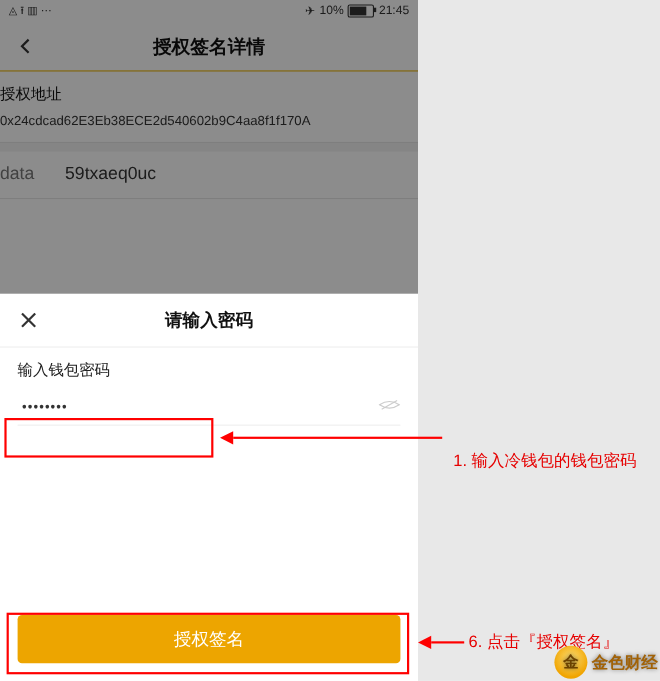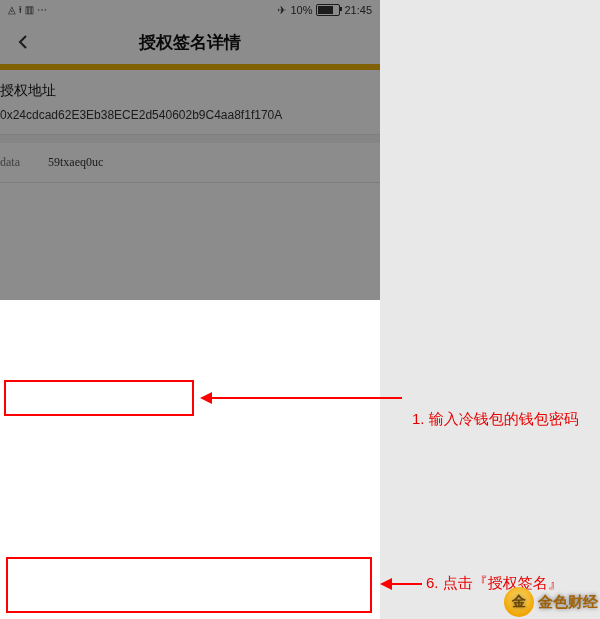--- a/index.html
+++ b/index.html
@@ -64,21 +64,21 @@
     height: 8px;
     background: #333;
   }
 
   .nav-bar {
     height: 44px;
     display: flex;
     align-items: center;
     justify-content: center;
     position: relative;
-    border-bottom: 6px solid #eab308;
+    border-bottom: 1px solid #eab308;
     background: #fff;
   }
   .nav-back {
     position: absolute;
     left: 6px;
     top: 0;
     bottom: 0;
     width: 36px;
     display: flex;
     align-items: center;
@@ -86,21 +86,21 @@
   }
   .nav-title { font-size: 17px; font-weight: 600; color: #111; }
 
   .section {
     padding: 12px 0;
     background: #fff;
     border-bottom: 1px solid #e6e6e6;
   }
   .sec-label { font-size: 14px; color: #111; margin-bottom: 8px; font-weight: 500; }
   .sec-value { font-size: 12px; color: #333; word-break: break-all; }
-  .sec-row { display: flex; gap: 28px; font-size: 12px; color: #333; font-family: Liberation Serif, serif; }
+  .sec-row { display: flex; gap: 28px; font-size: 16px; color: #333; }
   .sec-row .k { color: #777; }
 
   
   .sheet {
     position: absolute;
     left: 0; bottom: 0;
     width: 380px;
     background: #fff;
     z-index: 10;
   }
@@ -255,20 +255,47 @@
 
   <div style="height:8px;background:#f3f3f3;"></div>
 
   <div class="section">
     <div class="sec-row">
       <span class="k">data</span>
       <span>59txaeq0uc</span>
     </div>
   </div>
 
+  <div class="sheet">
+    <div class="sheet-top">
+      <div class="sheet-close">
+        <svg width="14" height="14" viewBox="0 0 14 14">
+          <line x1="1" y1="1" x2="13" y2="13" stroke="#333" stroke-width="2"></line>
+          <line x1="13" y1="1" x2="1" y2="13" stroke="#333" stroke-width="2"></line>
+        </svg>
+      </div>
+      <div class="sheet-title">请输入密码</div>
+    </div>
+    <div class="sheet-body">
+      <div class="input-label">输入钱包密码</div>
+      <div class="input-row">
+        <input class="pwd-input" type="text" value="••••••••" style="">
+        <span class="eye">
+          <svg width="20" height="12" viewBox="0 0 20 12">
+            <path d="M1 6 Q10 0 19 6 Q10 12 1 6 Z" fill="none" stroke="#ccc" stroke-width="1"></path>
+            <line x1="3" y1="10" x2="17" y2="2" stroke="#ccc" stroke-width="1"></line>
+          </svg>
+        </span>
+      </div>
+    </div>
+    <div class="sheet-space"></div>
+    <div class="action-wrap">
+      <button class="action-btn">授权签名</button>
+    </div>
+  </div>
 
 </div>
 
 <div class="dim-over"></div>
 
 <div class="hl-box" style="left:4px; top:380px; width:190px; height:36px;"></div>
 <div class="hl-box" style="left:6px; top:557px; width:366px; height:56px;"></div>
 
 <div class="arrow-head-left" style="left:200px; top:392px;"></div>
 <div class="arrow-line" style="left:212px; top:397px; width:190px;"></div>

